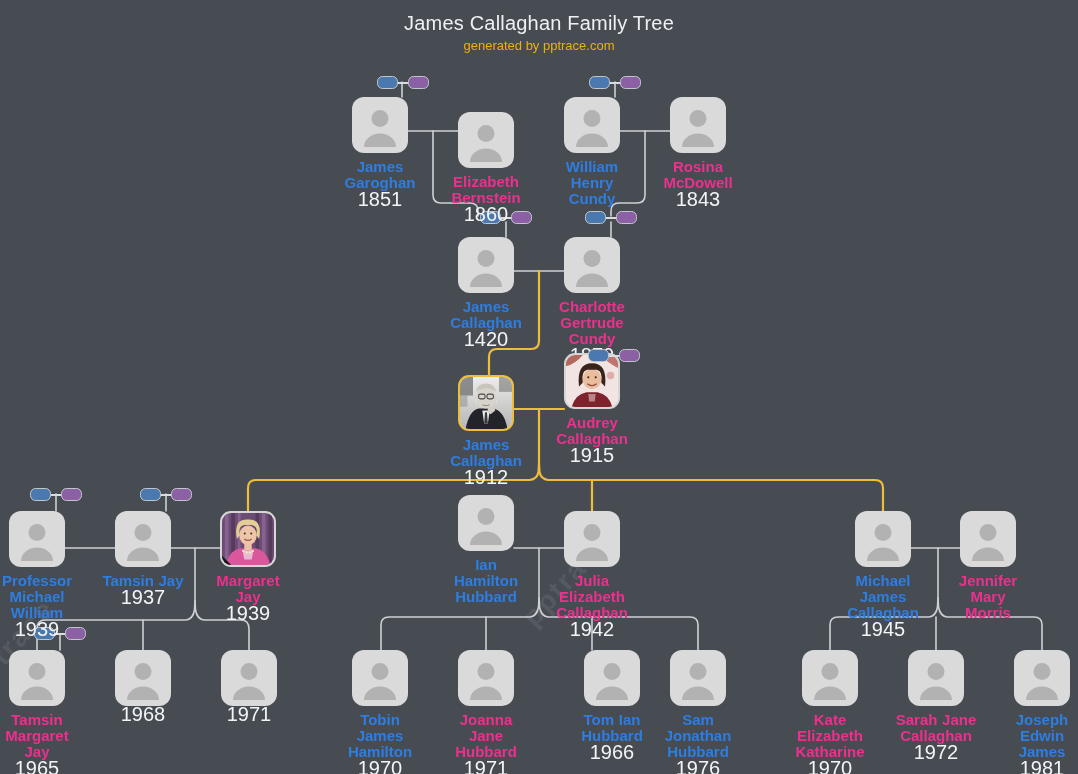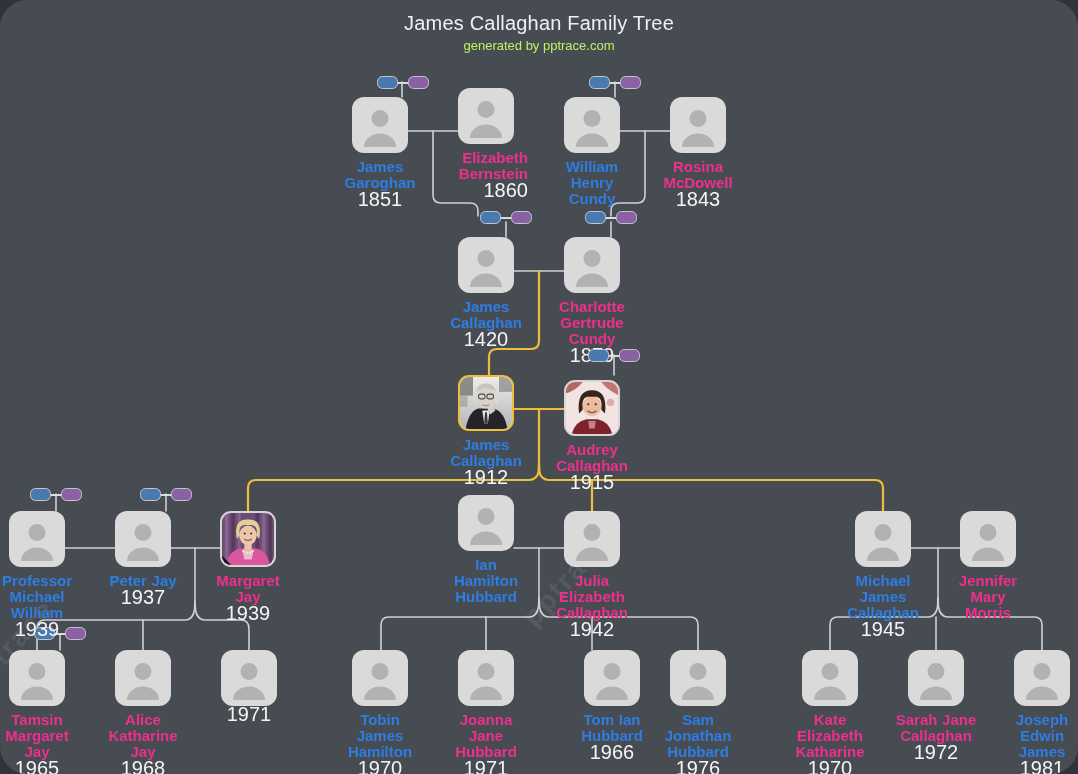--- a/index.html
+++ b/index.html
@@ -1,21 +1,21 @@
 <!DOCTYPE html>
 <html style="--bg: #474c53; --male: #2e7de0; --female: #ee2f8d; --yeartext: #f3f4f5; --line: #d9dcdf; --highlight: #eebd3a; --marker-male: #4a79af; --marker-female: #8b60a5; --avatar-bg: #dadada; --avatar-sil: #b2b2b2;"><head>
 <meta charset="utf-8">
 <style>
   html,body{margin:0;padding:0;background:#2f333a;}
   .stage{position:relative;width:1078px;height:774px;margin:0 auto;overflow:hidden;
-         background:var(--bg,#474c53);font-family:"Liberation Sans","DejaVu Sans",sans-serif;border-radius:27px;}
+         background:var(--bg,#474c53);font-family:"Liberation Sans","DejaVu Sans",sans-serif;}
   
   .hdr{position:absolute;top:12px;left:0;width:100%;text-align:center;z-index:5;}
   .hdr h1{margin:0;font-size:20px;font-weight:500;letter-spacing:.2px;color:#eef0f2;}
-  .hdr .sub{margin-top:3px;font-size:13px;font-weight:400;color:#bef264;}
+  .hdr .sub{margin-top:3px;font-size:13px;font-weight:400;color:#eab308;}
   
   svg.lines{position:absolute;left:0;top:0;z-index:0;}
   .gline{stroke:var(--line,#d9dcdf);stroke-width:1.6;fill:none;stroke-linecap:round;opacity:.92;}
   .yline{stroke:var(--highlight,#eebd3a);stroke-width:2.2;fill:none;stroke-linecap:round;}
   
   .person{position:absolute;width:84px;text-align:center;z-index:3;cursor:pointer;}
   .avatar{width:56px;height:56px;margin:0 auto;}
   .avatar svg{display:block;}
   .abg{fill:var(--avatar-bg,#dadada);}
   .sil{fill:var(--avatar-sil,#b2b2b2);}
@@ -148,21 +148,21 @@
         <div class="avatar">
           <svg viewBox="0 0 56 56" width="56" height="56">
             <rect width="56" height="56" rx="12" class="abg"></rect>
             <circle cx="28" cy="21.5" r="8.5" class="sil"></circle>
             <path d="M12 50 a16 13.5 0 0 1 32 0 z" class="sil"></path>
           </svg>
         </div>
         <div class="pname male">James Garoghan</div>
         <div class="pyear">1851</div>
       </div>
-      <div class="person" style="left: 444px; top: 88px; text-align: right;">
+      <div class="person" style="left: 444px; top: 112px;">
         <div class="avatar">
           <svg viewBox="0 0 56 56" width="56" height="56">
             <rect width="56" height="56" rx="12" class="abg"></rect>
             <circle cx="28" cy="21.5" r="8.5" class="sil"></circle>
             <path d="M12 50 a16 13.5 0 0 1 32 0 z" class="sil"></path>
           </svg>
         </div>
         <div class="pname female">Elizabeth Bernstein</div>
         <div class="pyear">1860</div>
       </div>
@@ -232,21 +232,21 @@
             <path d="M39.5 17 Q41 26 38.5 30 L40 22 Z" fill="#e9e9e9"></path>
             <rect x="20" y="18.5" width="7" height="5" rx="2" fill="none" stroke="#4a4a4a" stroke-width="1.2"></rect>
             <rect x="29" y="18.5" width="7" height="5" rx="2" fill="none" stroke="#4a4a4a" stroke-width="1.2"></rect>
             <path d="M24 30 Q28 32 32 30" stroke="#8a837a" stroke-width="1" fill="none"></path>
             <path d="M30 33 Q36 30 38 36 L33 40 Q29 38 30 33" fill="#d2cdc5"></path>
           </svg>
         </div>
         <div class="pname male">James Callaghan</div>
         <div class="pyear">1912</div>
       </div>
-      <div class="person" style="left: 550px; top: 380px;">
+      <div class="person" style="left: 550px; top: 353px;">
         <div class="avatar photo">
           <svg viewBox="0 0 56 56">
             <rect width="56" height="56" fill="#f3e4e4"></rect>
             <path d="M0 0 H18 Q10 10 0 12 Z" fill="#a34a3e" opacity=".8"></path>
             <path d="M38 0 H56 V14 Q44 8 38 0" fill="#b05a50" opacity=".8"></path>
             <circle cx="48" cy="22" r="4" fill="#c8786e" opacity=".5"></circle>
             <path d="M6 56 Q10 42 22 40 L34 40 Q46 42 50 56 Z" fill="#7e222e"></path>
             <path d="M24 42 L32 42 L31 50 L25 50 Z" fill="#e8d8d4" opacity=".55"></path>
             <ellipse cx="28" cy="26" rx="10" ry="11" fill="#e9bd9e"></ellipse>
             <path d="M23 31 Q28 35 33 31" stroke="#8d4a3c" stroke-width="1.4" fill="none"></path>
@@ -270,21 +270,21 @@
         <div class="pyear">1939</div>
       </div>
       <div class="person" style="left: 101px; top: 511px;">
         <div class="avatar">
           <svg viewBox="0 0 56 56" width="56" height="56">
             <rect width="56" height="56" rx="12" class="abg"></rect>
             <circle cx="28" cy="21.5" r="8.5" class="sil"></circle>
             <path d="M12 50 a16 13.5 0 0 1 32 0 z" class="sil"></path>
           </svg>
         </div>
-        <div class="pname male">Peter Jay</div>
+        <div class="pname male">Tamsin Jay</div>
         <div class="pyear">1937</div>
       </div>
       <div class="person" style="left: 206px; top: 511px;">
         <div class="avatar photo">
           <svg viewBox="0 0 56 56">
             <rect width="56" height="56" fill="#6d4c74"></rect>
             <g opacity=".9">
               <rect x="3" width="4" height="56" fill="#8a6595"></rect>
               <rect x="10" width="4" height="56" fill="#553a5e"></rect>
               <rect x="17" width="3" height="56" fill="#8a6595"></rect>
@@ -366,21 +366,20 @@
         <div class="pyear">1965</div>
       </div>
       <div class="person" style="left: 101px; top: 650px;">
         <div class="avatar">
           <svg viewBox="0 0 56 56" width="56" height="56">
             <rect width="56" height="56" rx="12" class="abg"></rect>
             <circle cx="28" cy="21.5" r="8.5" class="sil"></circle>
             <path d="M12 50 a16 13.5 0 0 1 32 0 z" class="sil"></path>
           </svg>
         </div>
-        <div class="pname female">Alice Katharine Jay</div>
         <div class="pyear">1968</div>
       </div>
       <div class="person" style="left: 207px; top: 650px;">
         <div class="avatar">
           <svg viewBox="0 0 56 56" width="56" height="56">
             <rect width="56" height="56" rx="12" class="abg"></rect>
             <circle cx="28" cy="21.5" r="8.5" class="sil"></circle>
             <path d="M12 50 a16 13.5 0 0 1 32 0 z" class="sil"></path>
           </svg>
         </div>

